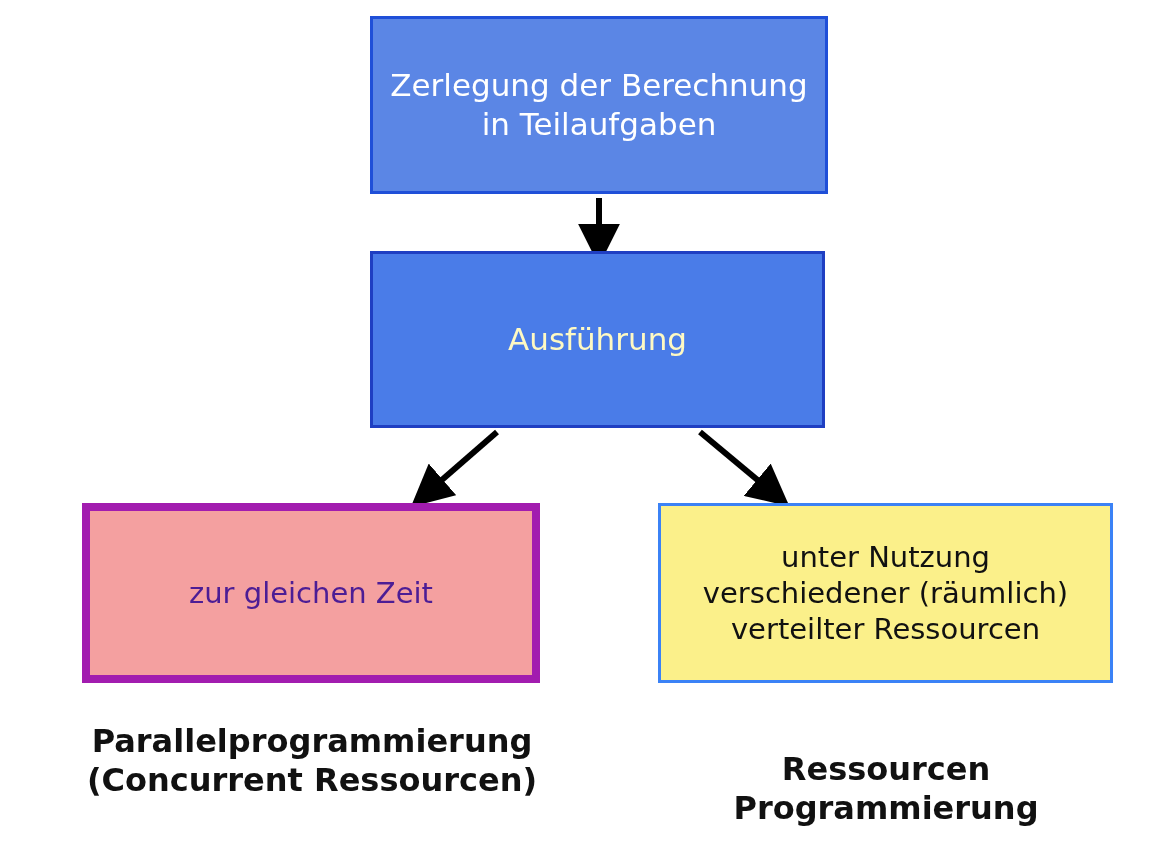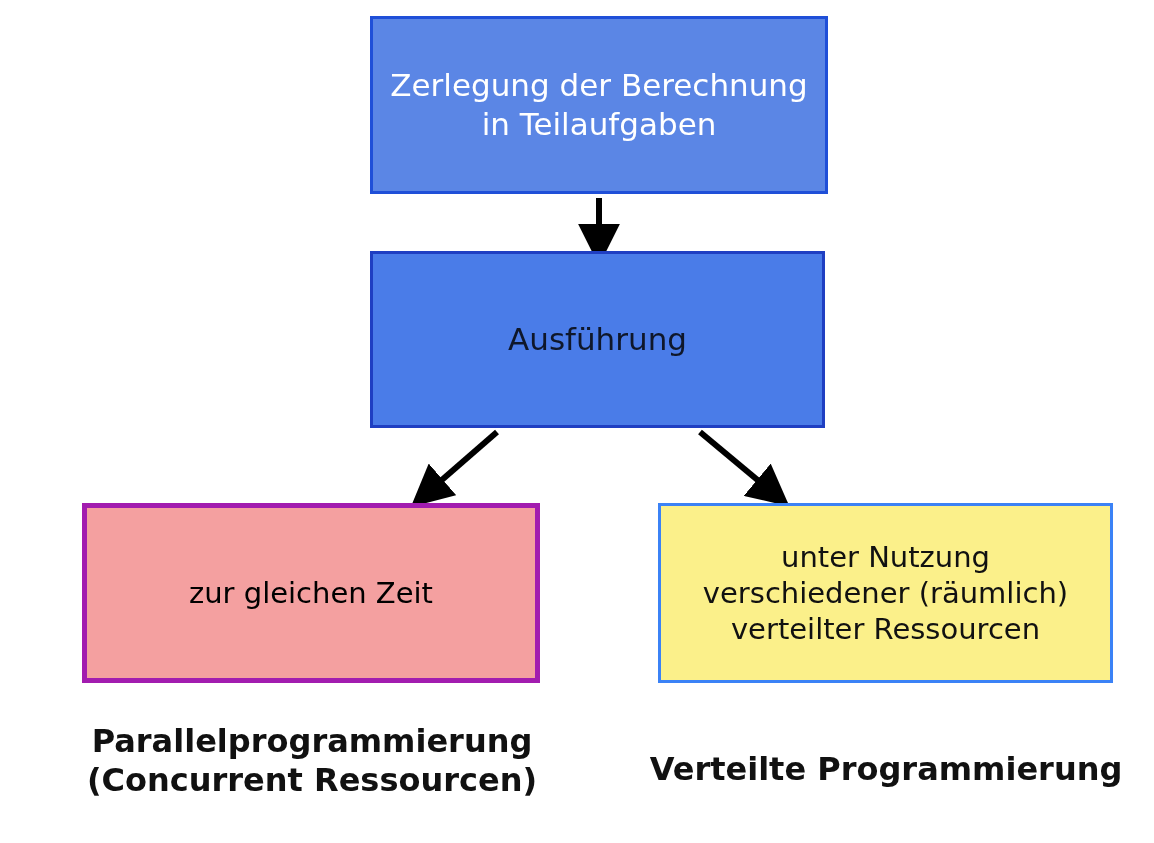--- a/index.html
+++ b/index.html
@@ -53,33 +53,33 @@
     color: #ffffff;
     font-size: 31px;
   }
   #node-execution {
     left: 370px;
     top: 251px;
     width: 455px;
     height: 177px;
     background: #4a7ce8;
     border: 3px solid #1f3fc2;
-    color: #0f172a;
+    color: #fef9c3;
     font-size: 31px;
   }
 
   
   #node-same-time {
     left: 82px;
     top: 503px;
     width: 458px;
     height: 180px;
     background: #f4a0a0;
-    border: 5px solid #a21caf;
-    color: #000000;
+    border: 8px solid #a21caf;
+    color: #4c1d95;
     font-size: 29px;
   }
 
   
   #node-distributed-resources {
     left: 658px;
     top: 503px;
     width: 455px;
     height: 180px;
     background: #fbf08a;
@@ -152,16 +152,16 @@
 
   <div class="node" id="node-distributed-resources">
     <span class="node-label">unter Nutzung
 verschiedener (räumlich)
 verteilter Ressourcen</span>
   </div>
 
   <div class="caption" id="caption-parallel">Parallelprogrammierung
 (Concurrent Ressourcen)</div>
 
-  <div class="caption" id="caption-distributed">Verteilte Programmierung</div>
+  <div class="caption" id="caption-distributed">Ressourcen Programmierung</div>
 
   <div class="bottom-strip"></div>
 </div>
 
 </body></html>

